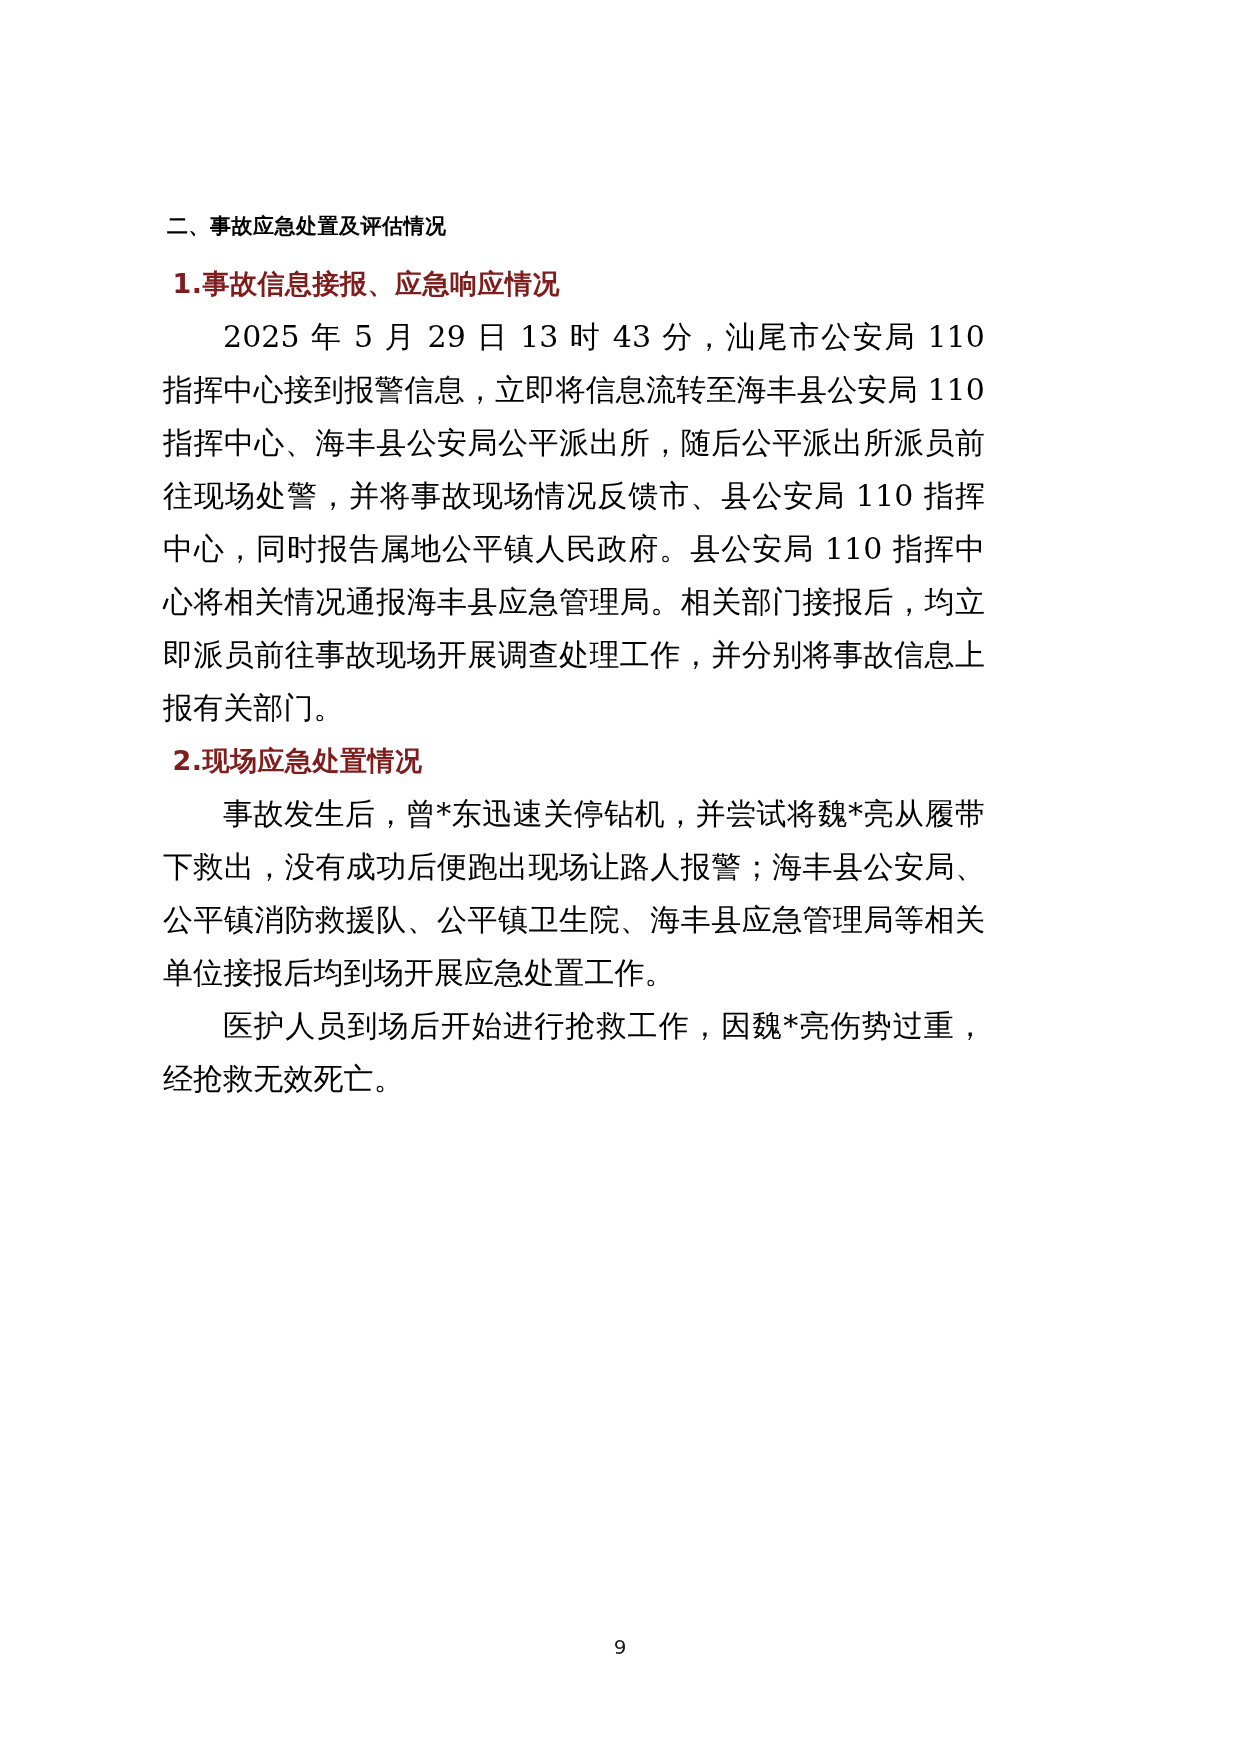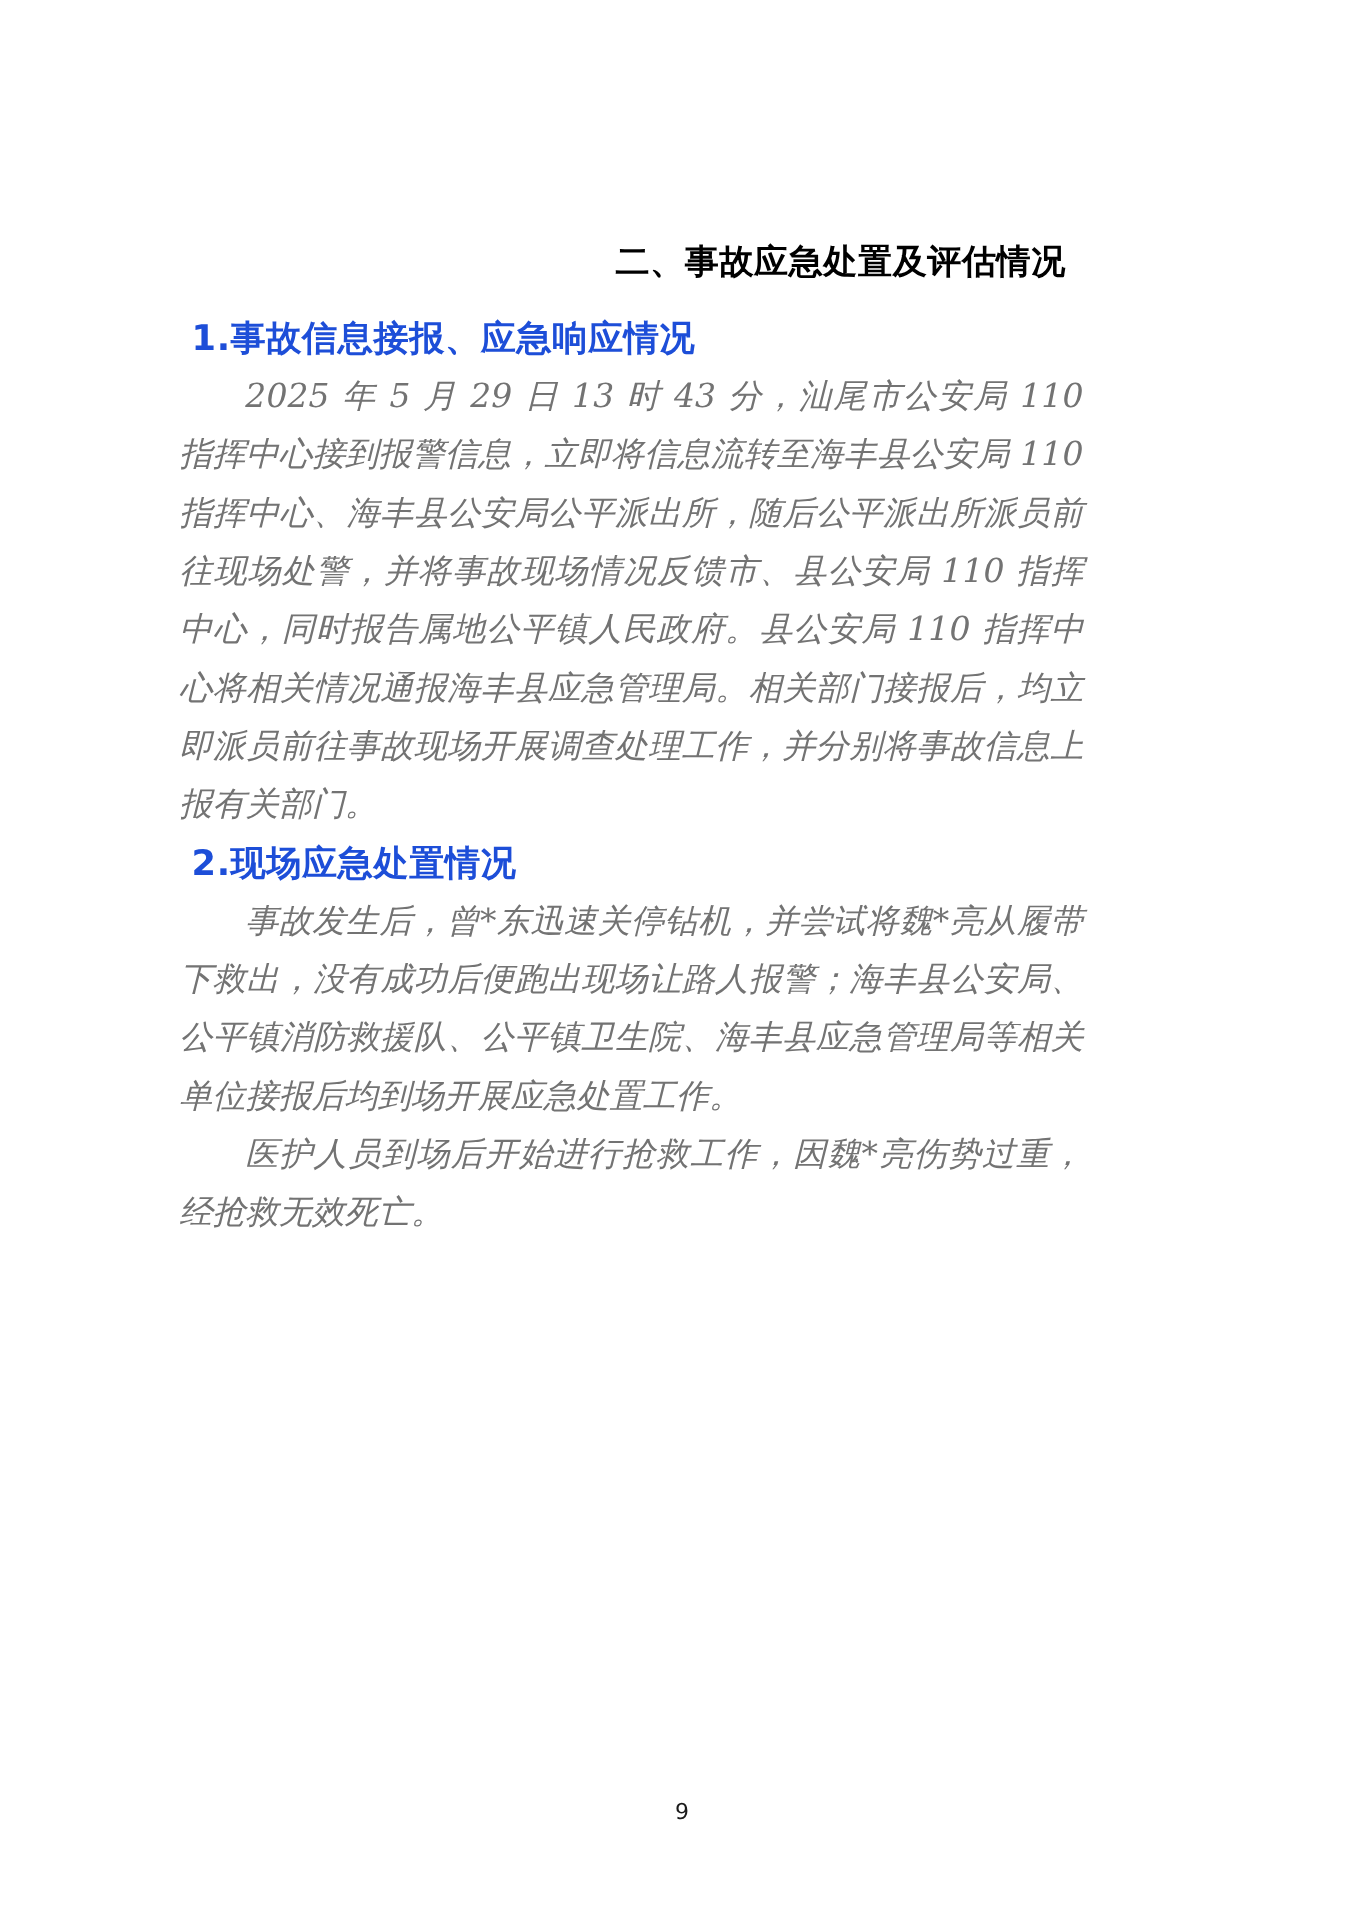--- a/index.html
+++ b/index.html
@@ -22,60 +22,58 @@
   .content {
     position: absolute;
     left: 163px;
     top: 196px;
     width: 822px;
   }
   
   .h-major {
     font-family: "DejaVu Sans", "Liberation Sans", sans-serif;
     font-weight: bold;
-    font-size: 31px;
+    font-size: 21px;
     line-height: 53px;
     color: #000000;
-    margin: 16px;
+    margin: 4px;
     text-indent: 0;
     letter-spacing: 0.5px;
-    text-align: right;
   }
   .h-sub {
     font-family: "DejaVu Sans", "Liberation Sans", sans-serif;
     font-weight: bold;
     font-size: 31px;
     line-height: 53px;
     color: #000000;
     margin: 0;
     text-indent: 0.6em;
     letter-spacing: 0.5px;
   }
   .h-num {
     font-family: "DejaVu Sans", "Liberation Sans", sans-serif;
     font-weight: bold;
-    font-size: 32px;
+    font-size: 27px;
     line-height: 53px;
-    color: #1d4ed8;
+    color: #7f1d1d;
     margin: 0;
     text-indent: 0.35em;
     letter-spacing: 0.5px;
   }
   
   .para {
     font-family: "DejaVu Serif", "Liberation Serif", serif;
     font-size: 30px;
     line-height: 53px;
-    color: #737373;
+    color: #000000;
     margin: 0;
     text-indent: 2em;
     text-align: justify;
     text-justify: inter-character;
     letter-spacing: 0.1px;
-    font-style: italic;
   }
   .page-number {
     position: absolute;
     left: 0;
     top: 1635px;
     width: 1240px;
     text-align: center;
     font-family: "DejaVu Sans", "Liberation Sans", sans-serif;
     font-size: 20px;
     color: #1a1a1a;

